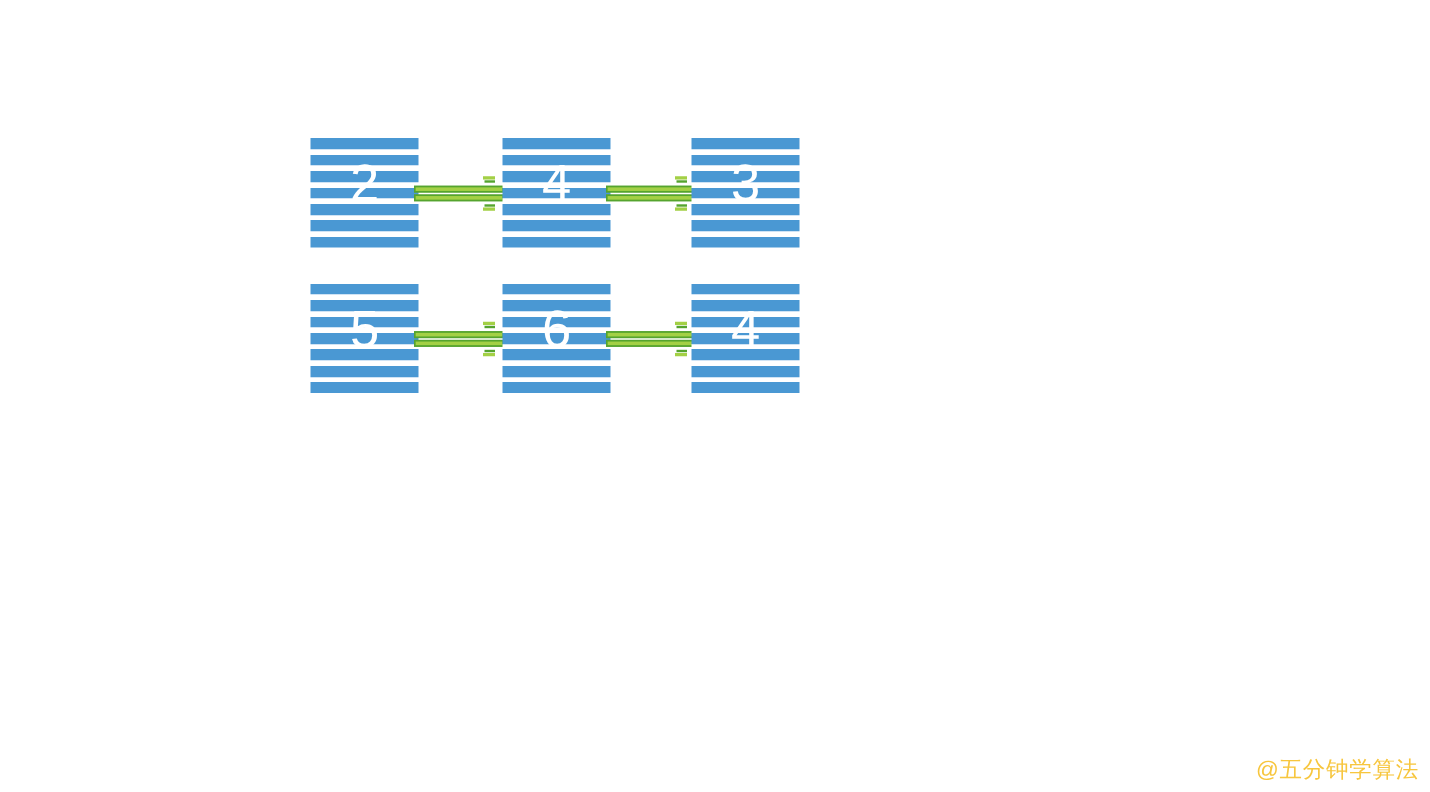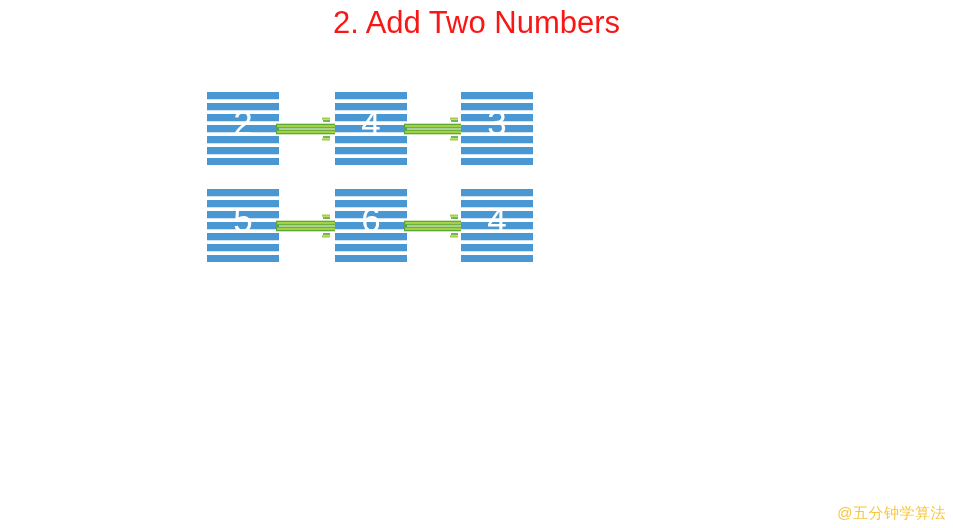--- a/index.html
+++ b/index.html
@@ -42,21 +42,20 @@
     position:absolute;right:7px;bottom:5px;
     font-size:15px;color:var(--watermark-color);
     letter-spacing:0.5px;
     text-align:center;
   }
 </style>
 </head>
 <body>
 
 <div class="slide">
-  <h1 class="page-title">2. Add Two Numbers</h1>
   <div id="diagram">
       <div class="node" style="left: 207px; top: 92px;">
         <span class="digit">2</span>
       </div>
       <div class="arrow" style="left: 276px; top: 115px;"><svg width="60" height="28" viewBox="0 0 60 28" xmlns="http://www.w3.org/2000/svg">
           <rect x="0.5" y="9.3" width="59" height="3.6" fill="var(--green-light)" stroke="var(--green-dark)" stroke-width="1.2"></rect>
           <rect x="0.5" y="15.1" width="59" height="3.6" fill="var(--green-light)" stroke="var(--green-dark)" stroke-width="1.2"></rect>
           <rect x="46" y="2.5" width="8" height="2.2" fill="var(--green-light)"></rect>
           <rect x="47" y="5.2" width="7" height="1.6" fill="var(--green-dark)"></rect>
           <rect x="47" y="21.2" width="7" height="1.6" fill="var(--green-dark)"></rect>

